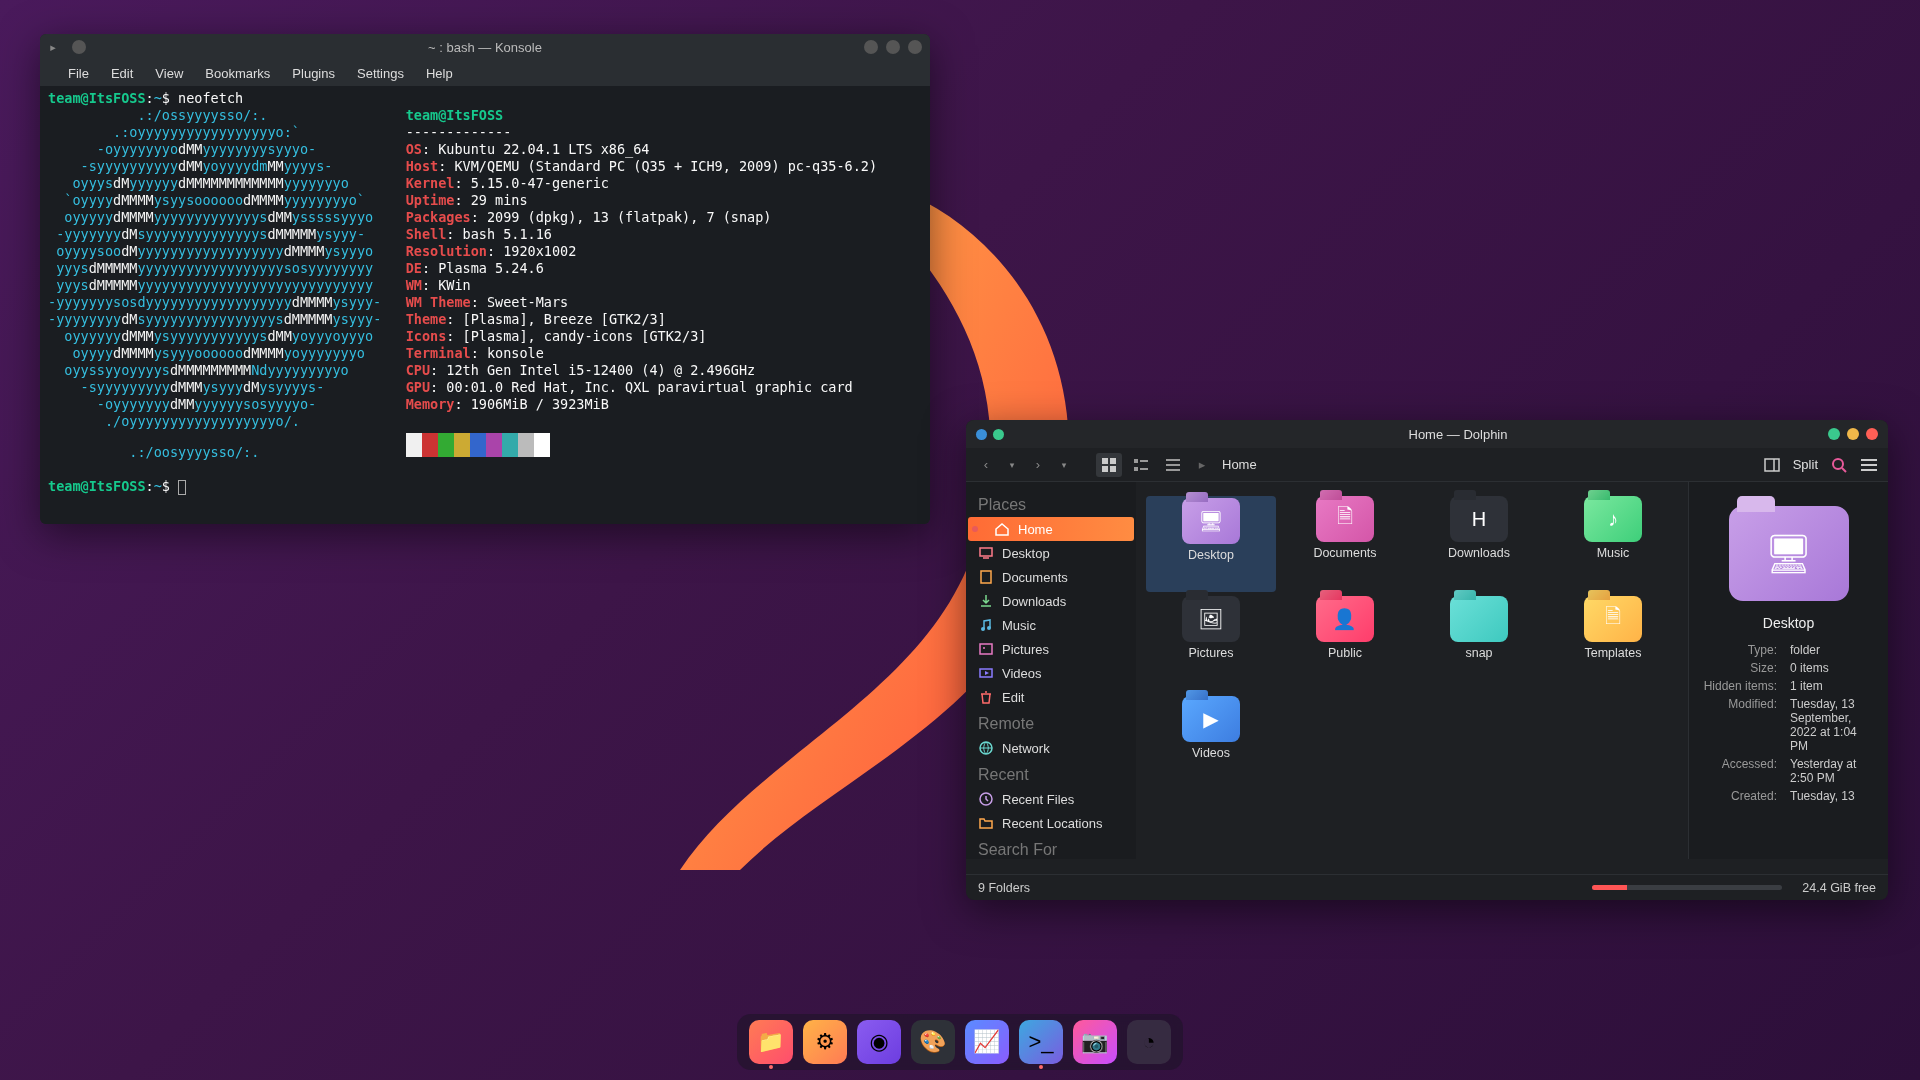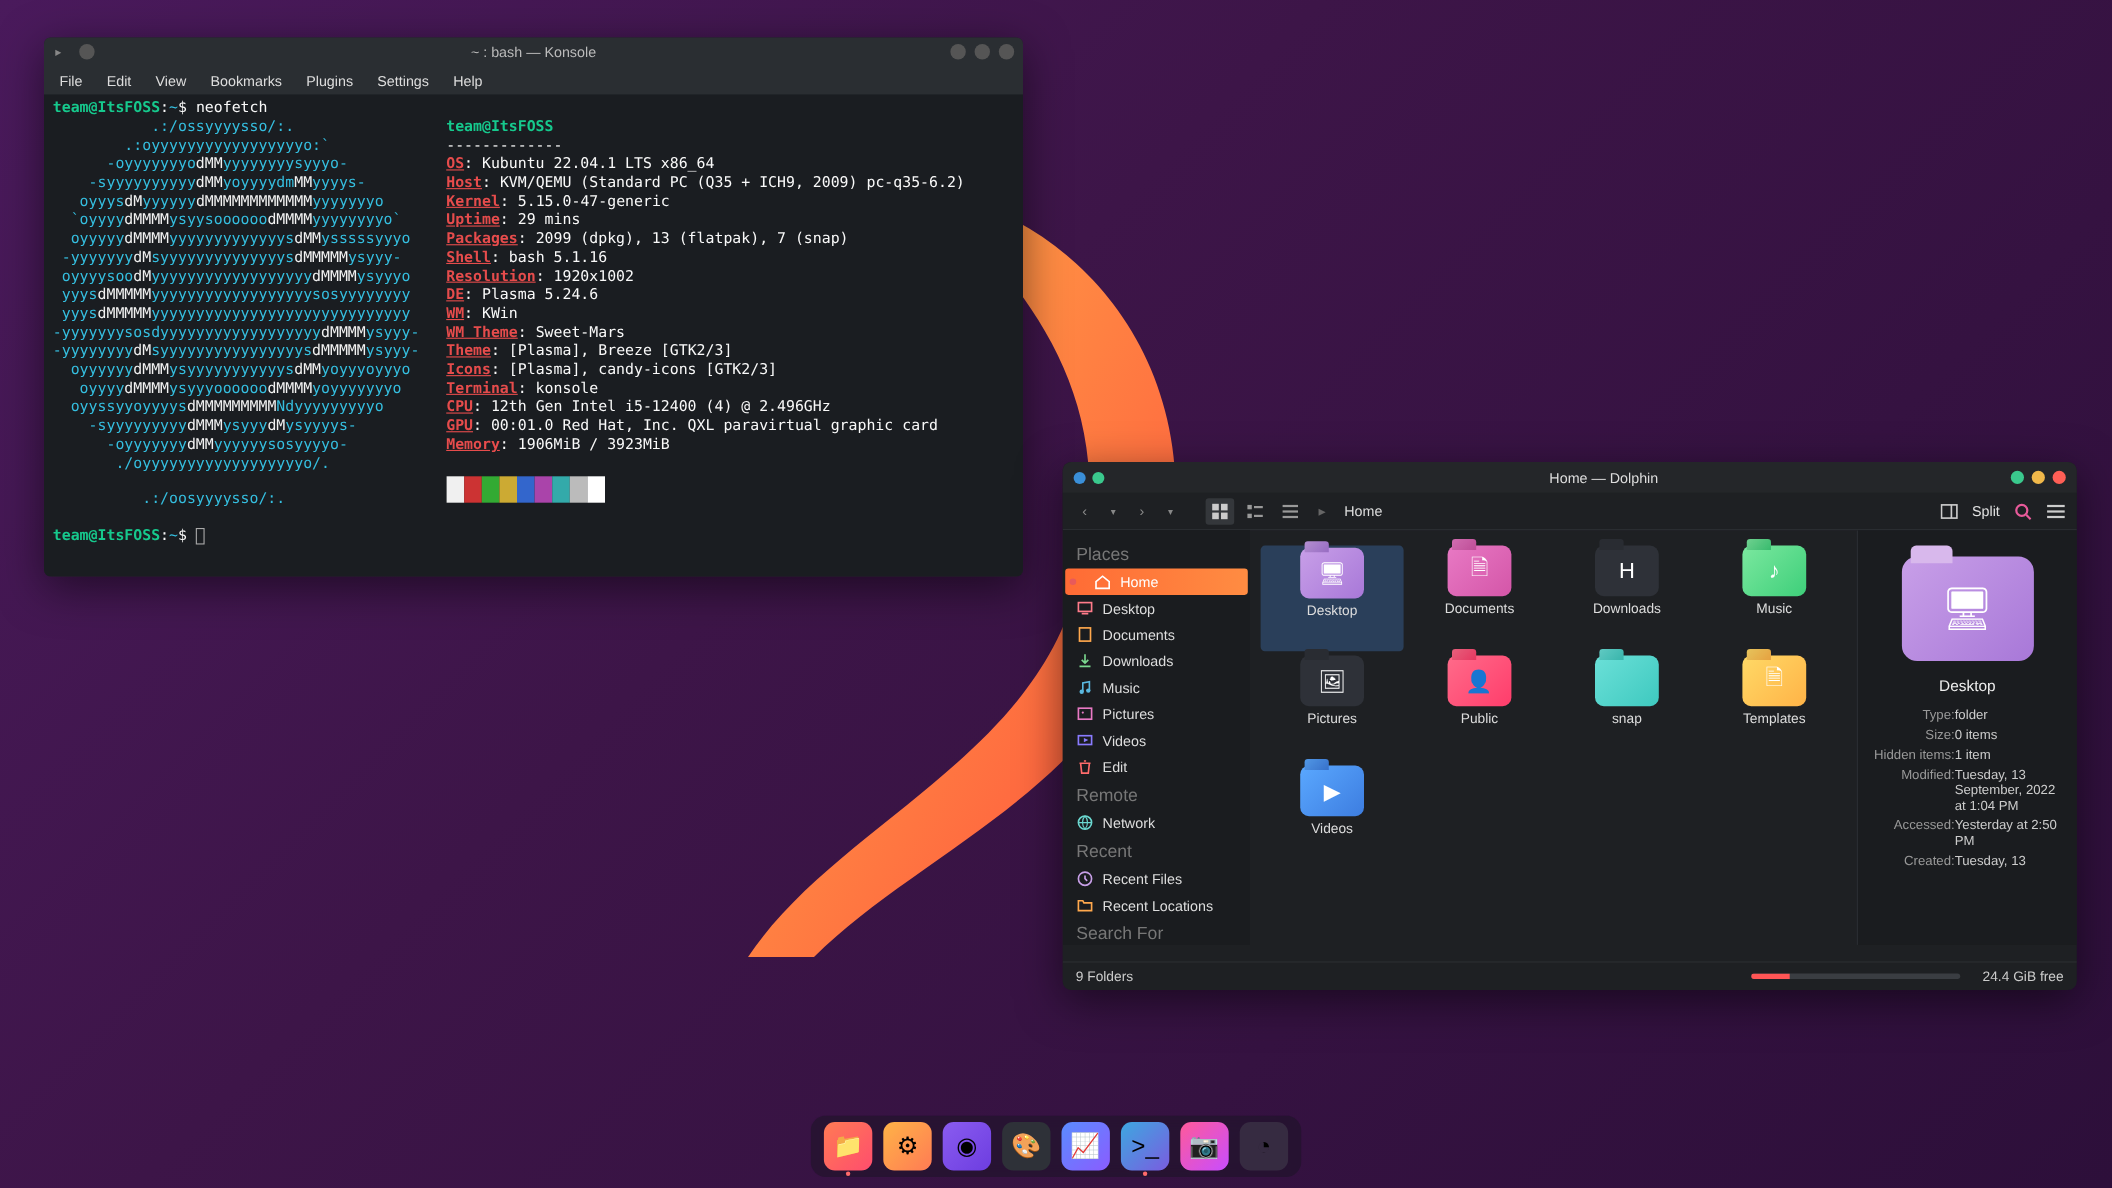--- a/index.html
+++ b/index.html
@@ -35,36 +35,36 @@
   font-size: 13px; color: #bbb;
   position: relative;
 }
 .k-tab-btn { width: 14px; height: 14px; margin: 0 6px; display:flex; align-items:center; justify-content:center; font-size:11px; color:#888; }
 .k-title { position:absolute; left:50%; transform:translateX(-50%); }
 .k-winbtns { position:absolute; right:8px; display:flex; gap:8px; }
 .k-winbtns span { width:14px; height:14px; border-radius:50%; background:#555; display:inline-block; }
 .k-menubar {
   height: 26px; background: #2a2e32;
   display: flex; align-items: center;
-  padding: 0 4px; gap: 2px;
+  padding: 0 18px; gap: 2px;
   font-size: 13px; color: #ddd;
 }
 .k-menubar span { padding: 3px 10px; border-radius:3px; }
 .k-term {
   flex: 1; background: #1a1d21;
   padding: 4px 8px;
   font-family: "DejaVu Sans Mono", Consolas, monospace;
   font-size: 13.5px; line-height: 17px;
   color: #ccc; white-space: pre;
   overflow: hidden;
 }
 .tg { color:#16c98d; font-weight:bold; } 
 .tc { color:#35bfe0; } 
 .tw { color:#f9f9f9; }
-.tr { color:#e64c4c; font-weight:bold;text-decoration:underline; }
+.tr { color:#e64c4c; font-weight:bold; }
 .ascii { color:#35bfe0; }
 .ascii .w { color:#f2f2f2; }
 .swatches { display:inline-flex; margin-top:3px; }
 .swatches span { width:16px; height:24px; display:inline-block; }
 .cursor { display:inline-block; width:8px; height:15px; border:1px solid #aaa; vertical-align:middle; }
 
 
 .dolphin {
   position: absolute;
   left: 966px; top: 420px;
@@ -137,21 +137,21 @@
 .d-info {
   width: 200px; background:#1a1c1f;
   padding:14px 10px; font-size:12px;
   border-left:1px solid #2c2f33;
   display:flex; flex-direction:column;
 }
 .preview-folder { width:120px; height:95px; margin:10px auto 14px; border-radius:14px; background:linear-gradient(135deg,#c89fe8,#a878d8); position:relative; }
 .preview-folder::before { content:""; position:absolute; top:-10px; left:8px; width:38px; height:16px; background:#d8b8ec; border-radius:5px 5px 0 0; }
 .preview-folder .pg { position:absolute; inset:0; display:flex; align-items:center; justify-content:center; color:#fff; font-size:38px; }
 .info-name { text-align:center; font-size:14px; color:#eee; margin-bottom:10px; }
-.info-row { display:flex; justify-content:space-between; gap:0; padding:2px 0; color:#ccc; }
+.info-row { display:flex; justify-content:space-between; gap:13px; padding:2px 0; color:#ccc; }
 .info-row .k { color:#999; text-align:right; flex:0 0 78px; }
 .info-row .v { flex:1; }
 
 .d-status {
   height:26px; border-top:1px solid #2c2f33;
   display:flex; align-items:center; padding:0 12px;
   font-size:12.5px; color:#ccc; gap:20px;
   position:relative;
   margin-top:15px;
 }

